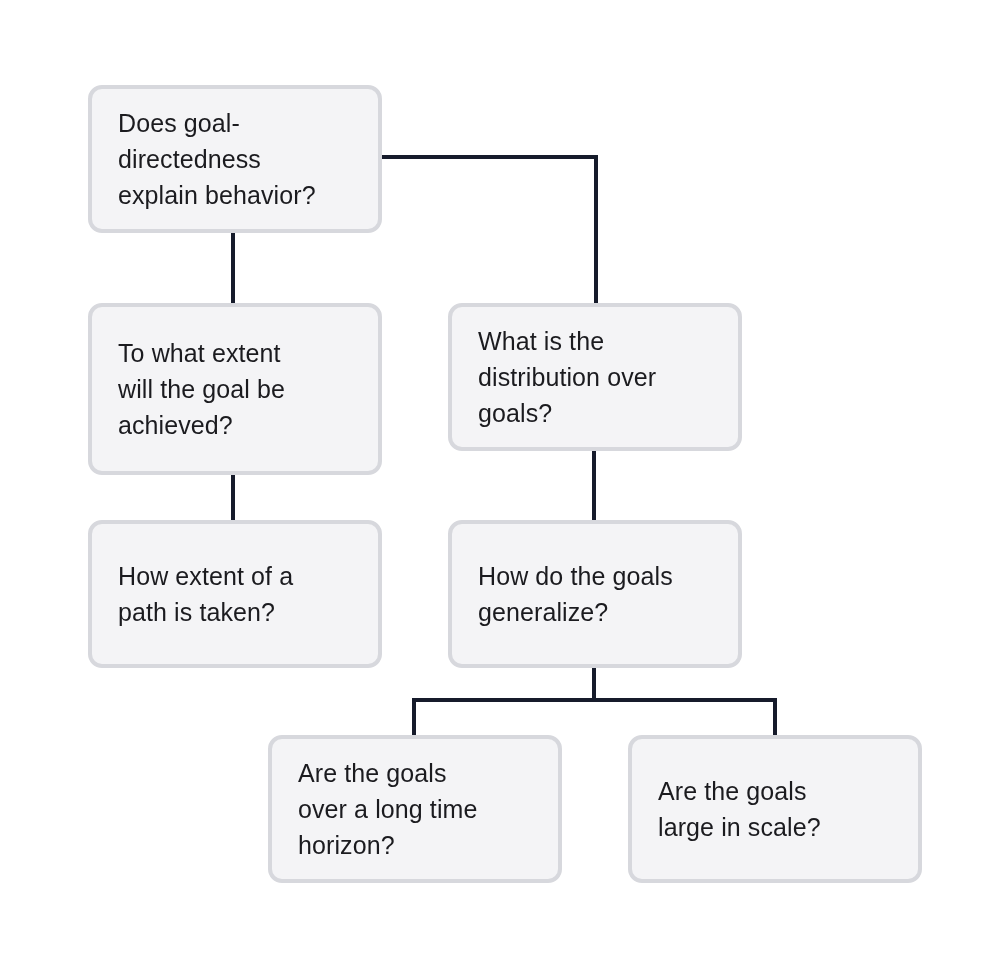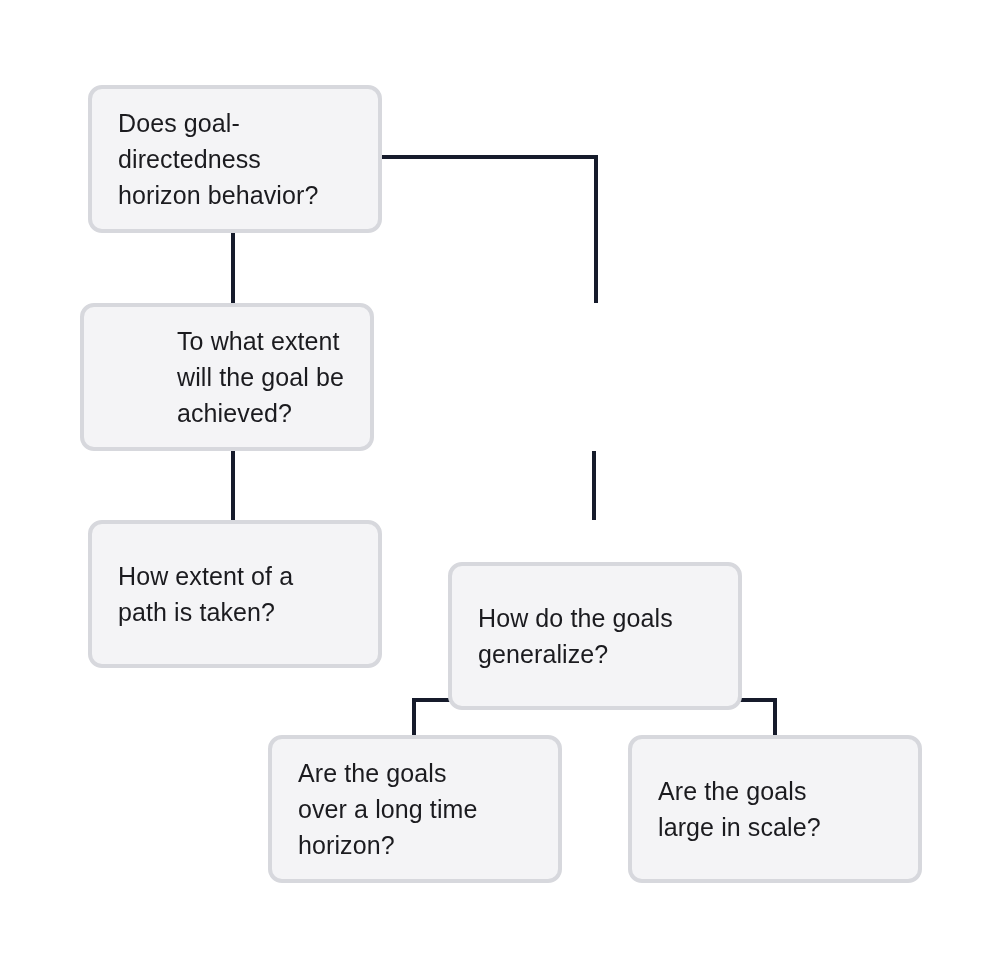--- a/index.html
+++ b/index.html
@@ -57,36 +57,41 @@
   <div class="edge" style="left:592px; top:451px; width:4px; height:69px;"></div>
 
   <div class="edge" style="left:592px; top:668px; width:4px; height:34px;"></div>
   <div class="edge" style="left:412px; top:698px; width:365px; height:4px;"></div>
   <div class="edge" style="left:412px; top:698px; width:4px; height:37px;"></div>
   <div class="edge" style="left:773px; top:698px; width:4px; height:37px;"></div>
 
   <div class="node" style="left:88px; top:85px; width:294px; height:148px;">
     <span class="node-label">Does goal-
 directedness
-horizon behavior?</span>
+explain behavior?</span>
   </div>
 
-  <div class="node" style="left:80px; top:303px; width:294px; height:148px;justify-content:flex-end;">
+  <div class="node" style="left:88px; top:303px; width:294px; height:172px;">
     <span class="node-label">To what extent
 will the goal be
 achieved?</span>
   </div>
 
+  <div class="node" style="left:448px; top:303px; width:294px; height:148px;">
+    <span class="node-label">What is the
+distribution over
+goals?</span>
+  </div>
 
   <div class="node" style="left:88px; top:520px; width:294px; height:148px;">
     <span class="node-label">How extent of a
 path is taken?</span>
   </div>
 
-  <div class="node" style="left:448px; top:520px; width:294px; height:148px;margin-top:42px;">
+  <div class="node" style="left:448px; top:520px; width:294px; height:148px;">
     <span class="node-label">How do the goals
 generalize?</span>
   </div>
 
   <div class="node" style="left:268px; top:735px; width:294px; height:148px;">
     <span class="node-label">Are the goals
 over a long time
 horizon?</span>
   </div>
 

